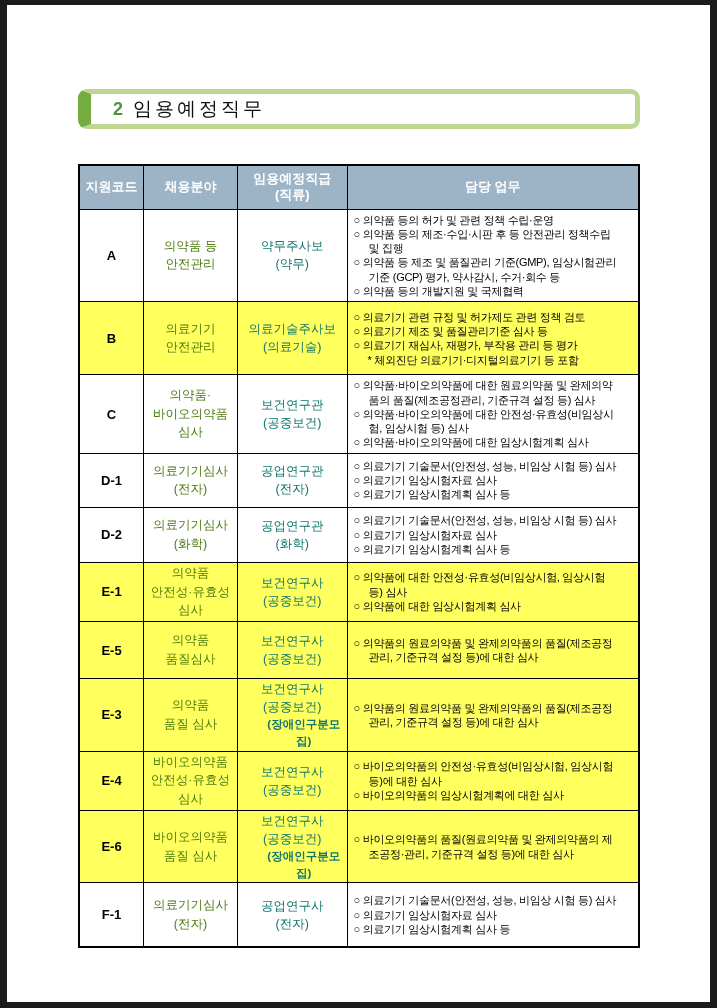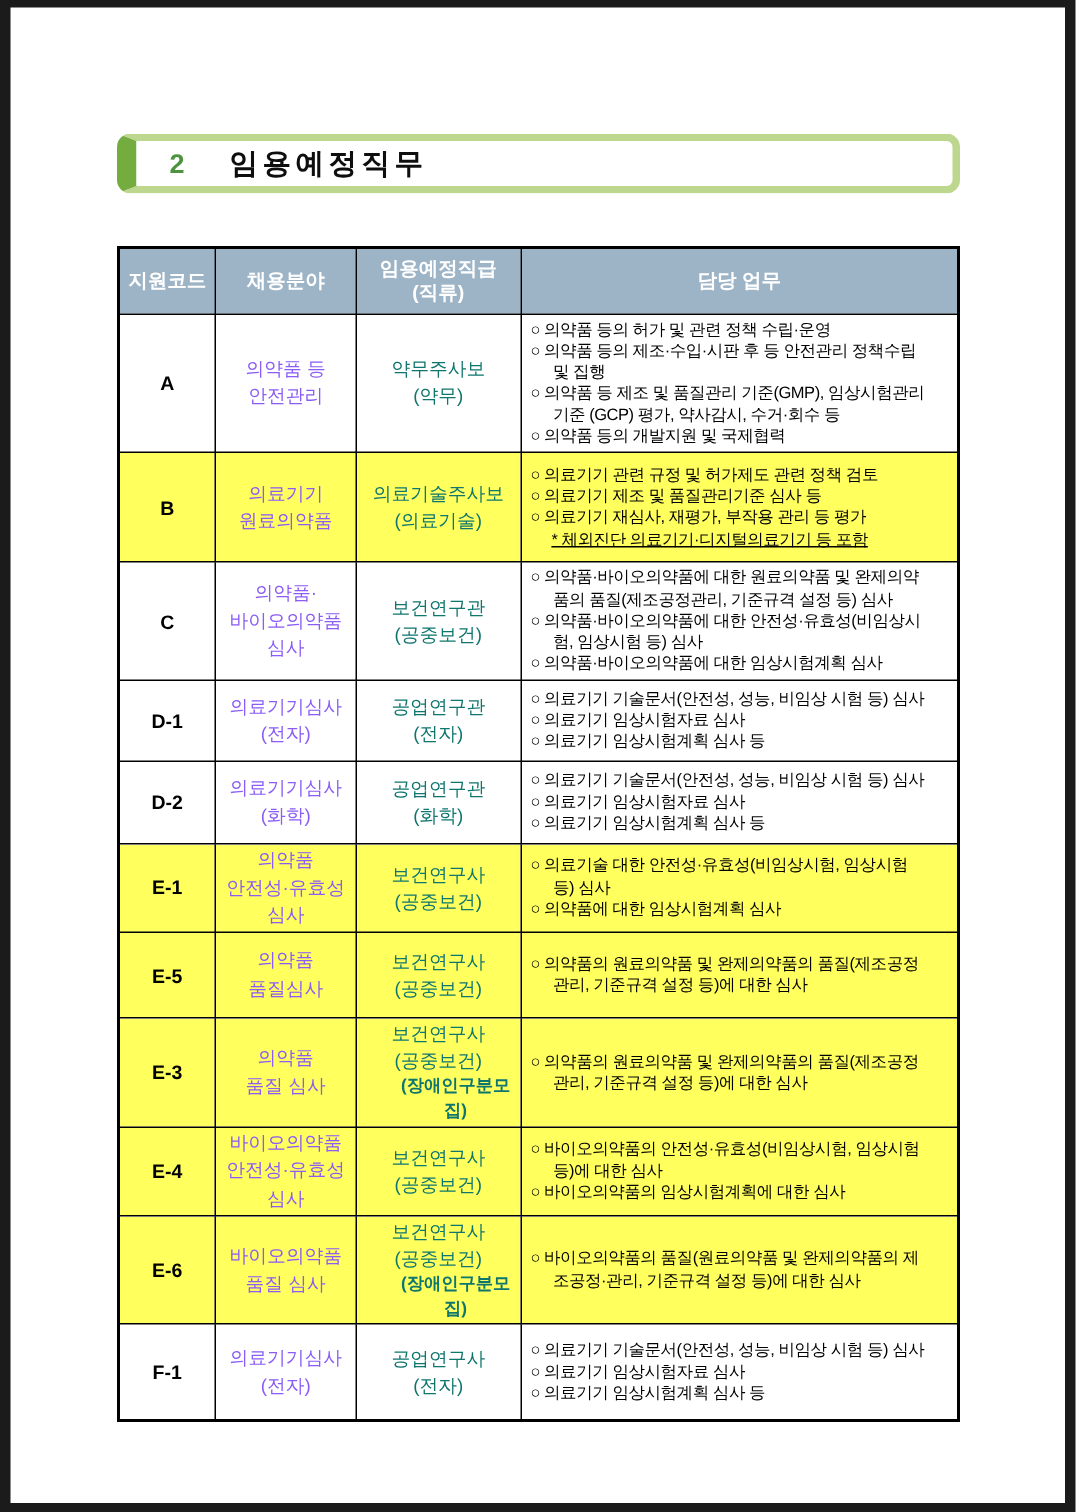--- a/index.html
+++ b/index.html
@@ -20,54 +20,54 @@
     border:5px solid #bdd78f;
     border-left:13px solid #74ac40;
     border-radius:9px;
     display:flex;align-items:center;
   }
   .banner .num{
     color:#4e9440;font-weight:bold;font-size:18px;
     margin-left:12px;width:30px;text-align:center;
   }
   .banner .ttl{
-    color:#0e0e0e;font-weight:bold;font-size:19px;letter-spacing:3px;margin-left:20px;
+    color:#0e0e0e;font-weight:normal;font-size:19px;letter-spacing:3px;
   }
   
   table.duty-table{
     position:absolute;left:71px;top:159px;width:562px;
     border-collapse:collapse;table-layout:fixed;
     border:2px solid #000;
   }
   .duty-table th,.duty-table td{
     border:1px solid #000;box-sizing:border-box;
     vertical-align:middle;overflow:hidden;
   }
   .duty-table thead tr{height:44px;}
   .duty-table th{
     background:#9db3c6;color:#ffffff;font-weight:bold;font-size:13px;
     text-align:center;white-space:pre-line;line-height:1.25;
   }
   td.code{
     text-align:center;font-weight:bold;font-size:13px;color:#000;
   }
   td.field{
-    text-align:center;font-size:12.5px;color:#8b5cf6;
+    text-align:center;font-size:12.5px;color:#4d7c0f;
     white-space:pre-line;line-height:1.5;
   }
   td.grade{
     text-align:center;font-size:12.5px;color:#0f766e;line-height:1.45;
   }
   td.grade .b{font-weight:bold;font-size:11.5px;margin-left:23px;}
   td.duties{
     font-size:11px;color:#000;padding:3px 18px 3px 6px;
     letter-spacing:-0.3px;line-height:1.3;
   }
   .duty{padding-left:15px;text-indent:-15px;}
-  .duty.note{padding-left:24px;text-indent:-10px;text-decoration:underline;}
+  .duty.note{padding-left:24px;text-indent:-10px;}
   tr.hl td{background:#ffff5e;}
 </style>
 </head>
 <body>
 
 <div class="page">
 
   <div class="banner">
     <span class="num">2</span>
     <span class="ttl">임용예정직무</span>
@@ -95,21 +95,21 @@
           <td class="duties">
             <div class="duty">○ 의약품 등의 허가 및 관련 정책 수립·운영</div>
             <div class="duty">○ 의약품 등의 제조·수입·시판 후 등 안전관리 정책수립 및 집행</div>
             <div class="duty">○ 의약품 등 제조 및 품질관리 기준(GMP), 임상시험관리기준 (GCP) 평가, 약사감시, 수거·회수 등</div>
             <div class="duty">○ 의약품 등의 개발지원 및 국제협력</div>
           </td>
         </tr>
         <tr class="hl" style="height: 73px;">
           <td class="code">B</td>
           <td class="field">의료기기
-원료의약품</td>
+안전관리</td>
           <td class="grade">
             <div>의료기술주사보</div>
             <div>(의료기술)</div>
           </td>
           <td class="duties">
             <div class="duty">○ 의료기기 관련 규정 및 허가제도 관련 정책 검토</div>
             <div class="duty">○ 의료기기 제조 및 품질관리기준 심사 등</div>
             <div class="duty">○ 의료기기 재심사, 재평가, 부작용 관리 등 평가</div>
             <div class="duty note">* 체외진단 의료기기·디지털의료기기 등 포함</div>
           </td>
@@ -160,21 +160,21 @@
         <tr class="hl" style="height: 58px;">
           <td class="code">E-1</td>
           <td class="field">의약품
 안전성·유효성
 심사</td>
           <td class="grade">
             <div>보건연구사</div>
             <div>(공중보건)</div>
           </td>
           <td class="duties">
-            <div class="duty">○ 의료기술 대한 안전성·유효성(비임상시험, 임상시험 등) 심사</div>
+            <div class="duty">○ 의약품에 대한 안전성·유효성(비임상시험, 임상시험 등) 심사</div>
             <div class="duty">○ 의약품에 대한 임상시험계획 심사</div>
           </td>
         </tr>
         <tr class="hl" style="height: 57px;">
           <td class="code">E-5</td>
           <td class="field">의약품
 품질심사</td>
           <td class="grade">
             <div>보건연구사</div>
             <div>(공중보건)</div>

